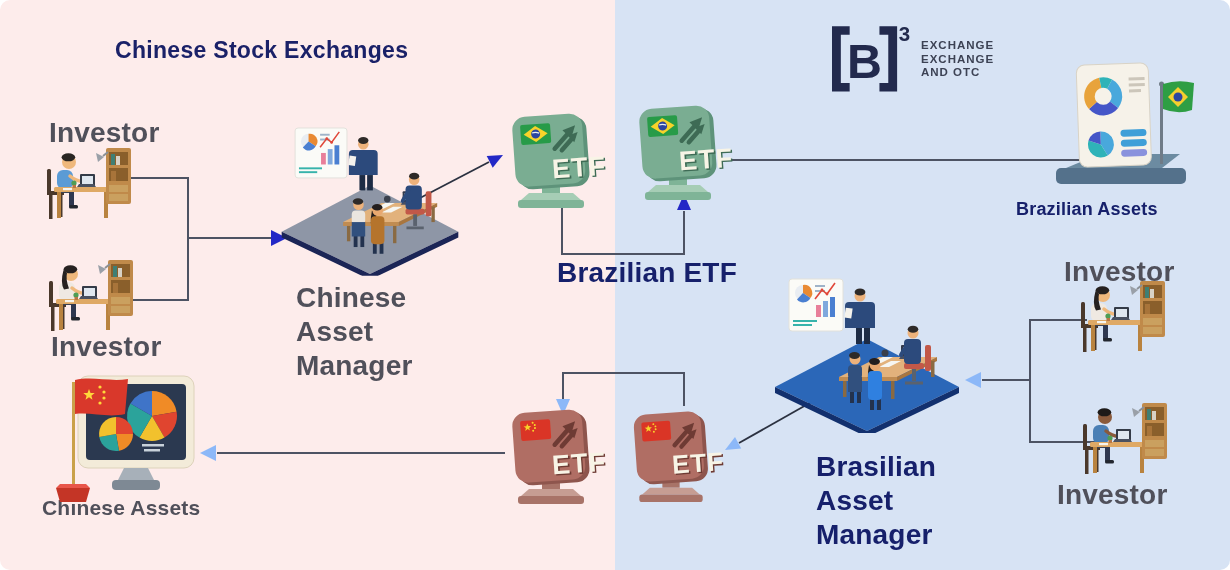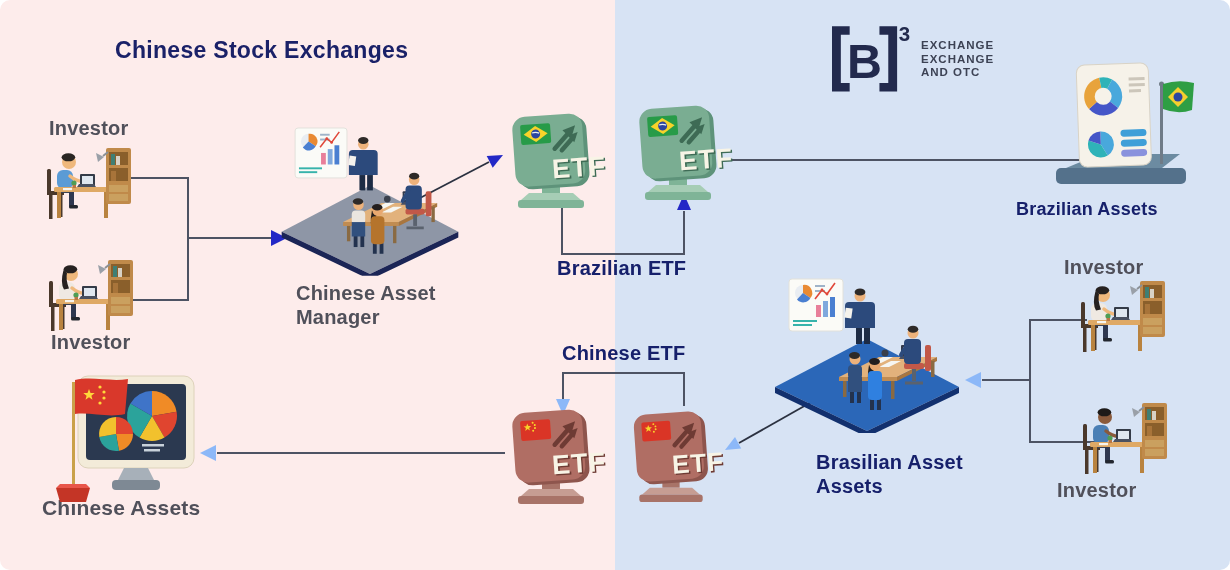--- a/index.html
+++ b/index.html
@@ -1,20 +1,20 @@
 <!DOCTYPE html>
 <html><head>
 <meta charset="utf-8">
 <style>
   html,body{margin:0;padding:0;background:#fff;font-family:"Liberation Sans",sans-serif;}
   #canvas{position:relative;width:1230px;height:570px;overflow:hidden;border-radius:10px;}
   .bg-half{position:absolute;top:0;height:570px;}
   #bg-left{left:0;width:615px;background:#fdeceb;}
   #bg-right{left:615px;width:615px;background:#d7e3f4;}
-  .label{position:absolute;font-weight:700;font-size:20px;line-height:1.22;letter-spacing:.2px;white-space:pre-line;}
+  .label{position:absolute;font-weight:700;font-size:28px;line-height:1.22;letter-spacing:.2px;white-space:pre-line;}
   .gray{color:#50505a;}
   .navy{color:#16206b;}
   #title-left{position:absolute;left:115px;top:37px;font-size:23px;font-weight:700;color:#1a2168;letter-spacing:.3px;text-align:center;}
   .illus{position:absolute;}
   svg{display:block;overflow:visible;}
   .etf-sign text{font-weight:800;font-size:27px;letter-spacing:1px;font-family:"Liberation Sans",sans-serif;}
   .etf-shadow{fill:var(--g);}
   .etf-main{fill:#f8f4e6;}
   #b3-tagline{position:absolute;left:921px;top:39px;font-size:11.5px;line-height:1.18;font-weight:600;color:#3c4254;letter-spacing:1px;}
   #b3-logo-svg{position:absolute;left:832px;top:24px;}
@@ -199,23 +199,22 @@
     <div>EXCHANGE</div>
     <div>EXCHANGE</div>
     <div>AND OTC</div>
   </div>
 
   <div class="label gray" style="left:49px;top:116px">Investor</div>
   <div class="label gray" style="left:51px;top:330px">Investor</div>
   <div class="label gray" style="left:296px;top:281px;width:158px">Chinese Asset Manager</div>
   <div class="label gray" style="left:42px;top:495px;font-size:21px">Chinese Assets</div>
   <div class="label navy" style="left:557px;top:256px">Brazilian ETF</div>
-  <div class="label navy" style="left:562px;top:341px">Chinese ETF</div>
   <div class="label navy" style="left:1016px;top:199px;font-size:18px">Brazilian Assets</div>
-  <div class="label navy" style="left:816px;top:450px;width:168px">Brasilian Asset Assets</div>
+  <div class="label navy" style="left:816px;top:450px;width:168px">Brasilian Asset Manager</div>
   <div class="label gray" style="left:1064px;top:255px">Investor</div>
   <div class="label gray" style="left:1057px;top:478px">Investor</div>
 
   <svg class="illus" style="left:46px;top:143px;--skin:#efb87c;--hair:#2a2623;--shirt:#5b9bd5" width="92" height="80" viewBox="0 0 92 80">
       <use href="#investor-fig"></use>
     </svg>
   <svg class="illus" style="left:48px;top:255px;--skin:#efb87c;--hair:#262120;--shirt:#efe9e2;--hairlong:#262120" width="92" height="80" viewBox="0 0 92 80">
       <use href="#investor-fig"></use>
     </svg>
   <svg class="illus" style="left:1080px;top:276px;--skin:#efb87c;--hair:#262120;--shirt:#efe9e2;--hairlong:#262120" width="92" height="80" viewBox="0 0 92 80">

